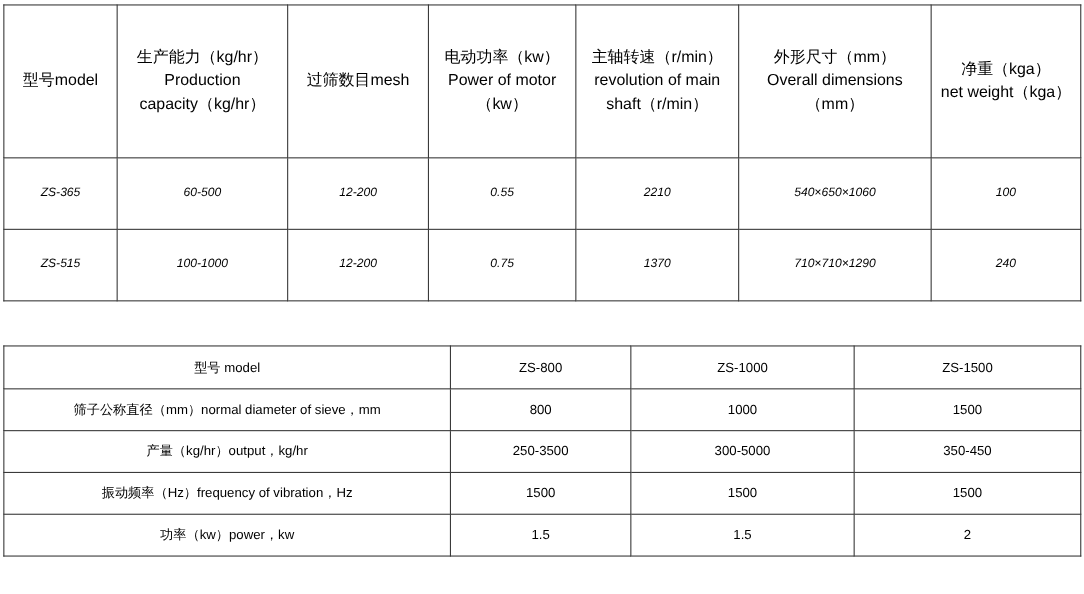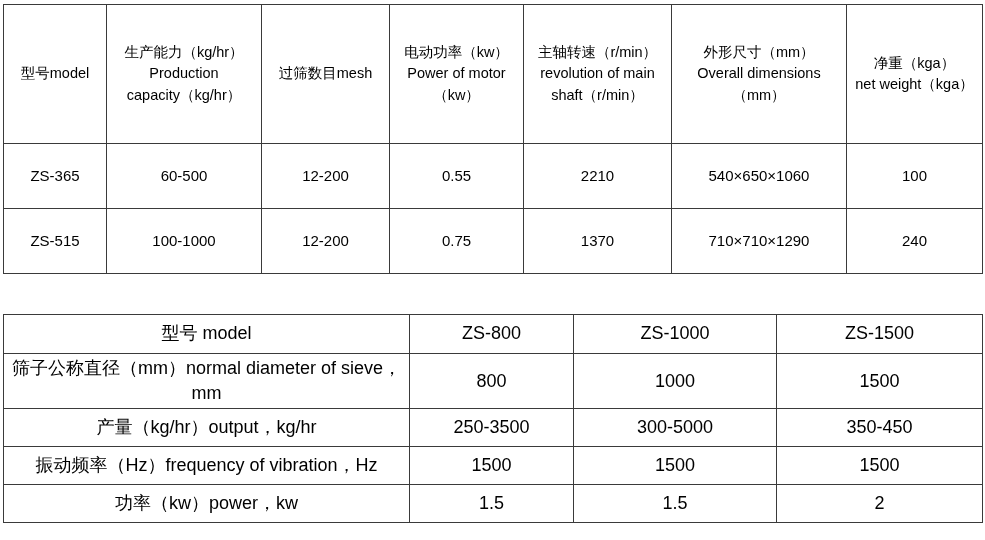--- a/index.html
+++ b/index.html
@@ -41,21 +41,22 @@
     color: #000;
     font-weight: normal;
     padding: 2px 3px;
     line-height: 1.45;
   }
   table.t1 thead th {
     height: 134px;
   }
   table.t1 tbody td {
     height: 60px;
-    font-size: 15px;
+    font-size: 11px;
+    font-style: italic;
   }
   table.t1 tbody tr.last td {
     height: 40px;
   }
   .hcell-line { display: block; white-space: nowrap; }
 
   
   .table2-wrap {
     position: absolute;
     left: 3px;
@@ -64,21 +65,21 @@
   }
   table.t2 {
     border-collapse: collapse;
     width: 979px;
     table-layout: fixed;
   }
   table.t2 th, table.t2 td {
     border: 1px solid #3a3a3a;
     text-align: center;
     vertical-align: middle;
-    font-size: 18px;
+    font-size: 12px;
     color: #000;
     font-weight: normal;
     padding: 2px 3px;
     line-height: 1.4;
     height: 33px;
   }
   table.t2 thead th { height: 34px; }
 </style>
 </head>
 <body>

